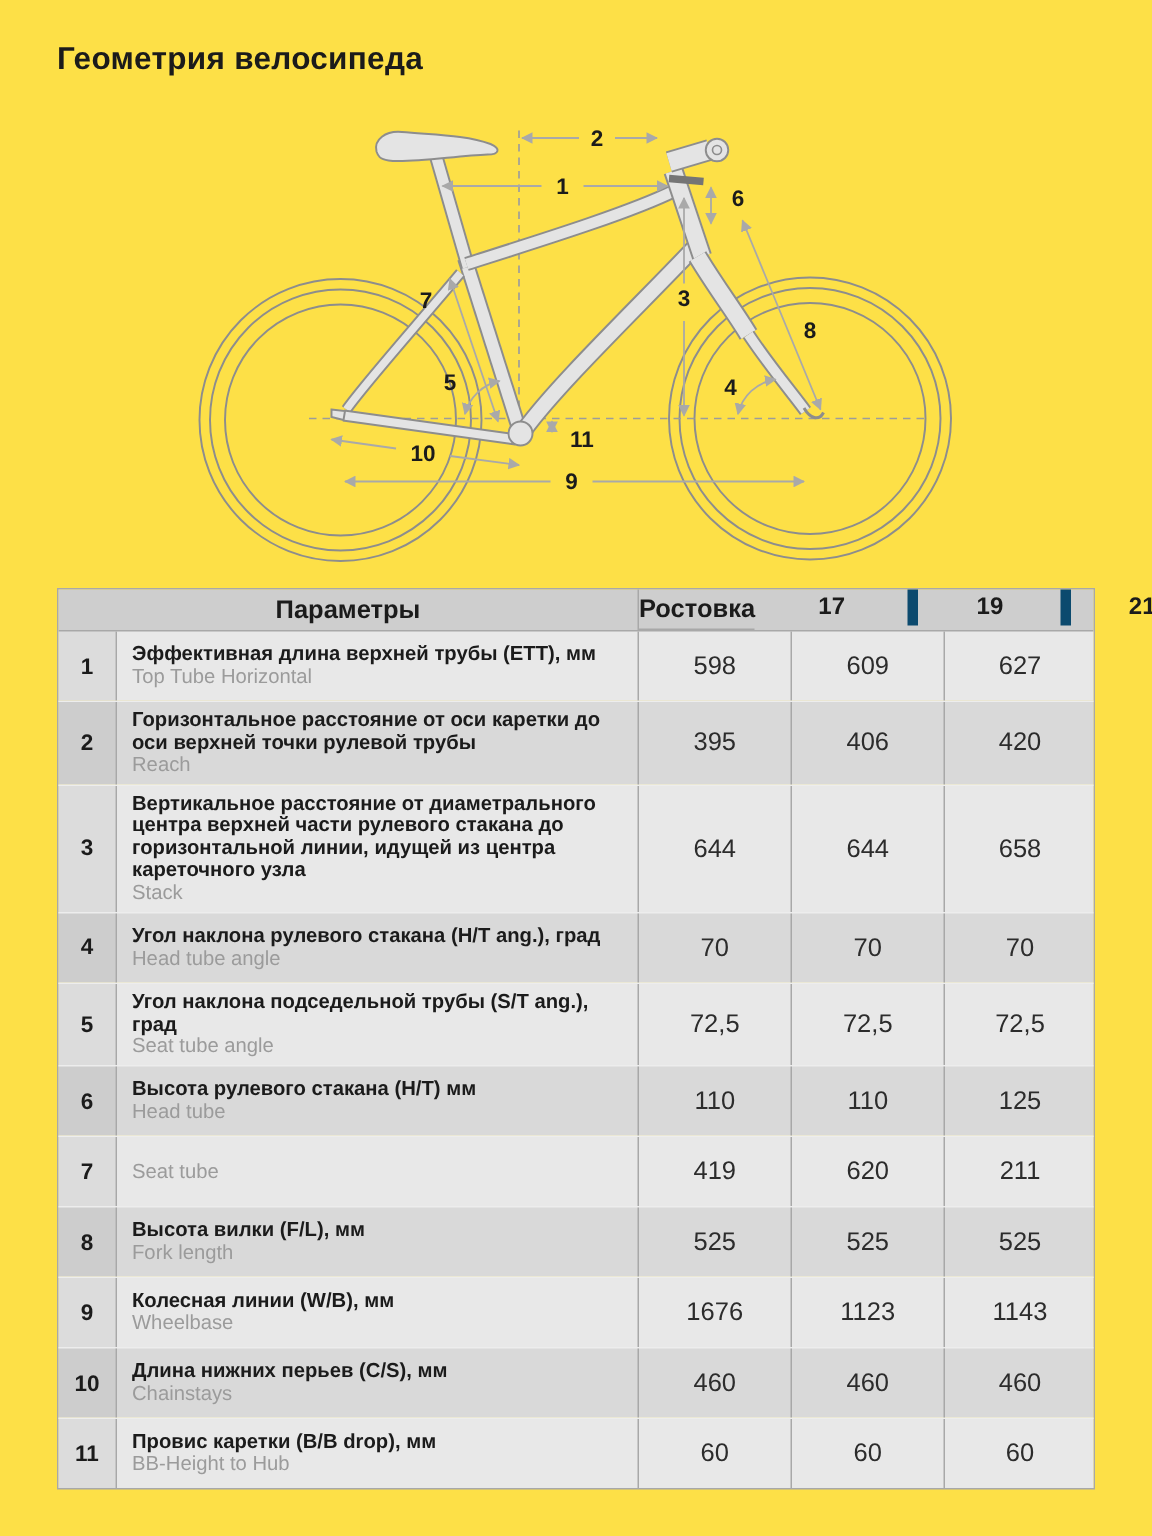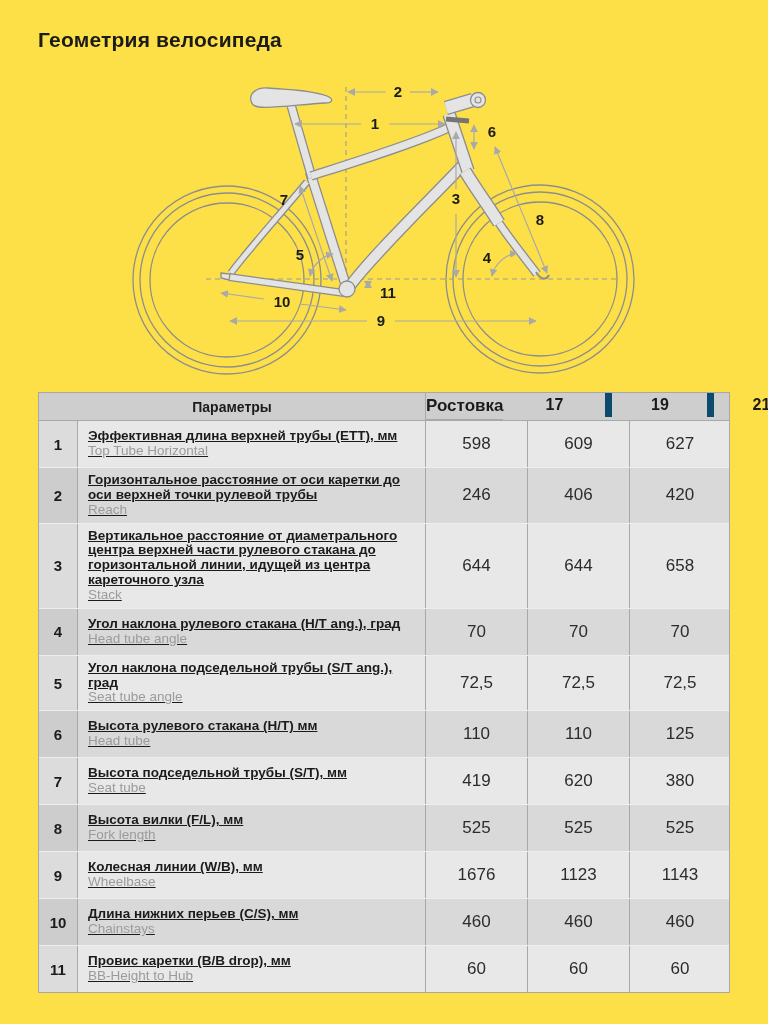--- a/index.html
+++ b/index.html
@@ -6,36 +6,36 @@
   .page{position:relative;width:768px;height:1024px;background:#fde047;overflow:hidden;
         font-family:"Liberation Sans","DejaVu Sans",sans-serif;color:#1b1b1b;}
   .title{position:absolute;left:38px;top:28px;margin:0;font-size:21px;font-weight:700;letter-spacing:.2px;}
   .diagram{position:absolute;left:0;top:72px;width:768px;height:315px;}
 
   
   .geo-table{position:absolute;left:38px;top:392px;width:692px;box-sizing:border-box;
              border:1px solid #a8a8a8;font-size:13.5px;}
   .geo-table *{box-sizing:border-box;}
   .thead{display:grid;grid-template-columns:386px 306px;background:#cecece;}
-  .param-h{display:flex;align-items:center;justify-content:center;font-size:14px;font-weight:700;}
+  .param-h{display:flex;align-items:center;justify-content:center;font-size:17px;font-weight:700;}
   .rost{border-left:1px solid #a8a8a8;display:flex;flex-direction:row;}
   .rost-title{height:27px;display:flex;align-items:center;justify-content:center;
               font-size:17px;font-weight:700;border-bottom:1px solid #a8a8a8;}
   .sizes{display:grid;grid-template-columns:102px 102px 101px;height:24px;}
   .sizes .size{display:flex;align-items:center;justify-content:center;font-size:16px;font-weight:700;}
   .sizes .size + .size{border-left:7px solid #0c4a6e;}
   .trow{display:grid;grid-template-columns:38px 348px 102px 102px 101px;min-height:47px;
         border-top:1px solid #ededed;}
   .thead + .trow{border-top:1px solid #a8a8a8;}
   .trow.light{background:#e8e8e8;}
   .trow.dark{background:#d9d9d9;}
   .cell{display:flex;align-items:center;justify-content:center;}
   .num{background:rgba(0,0,0,.05);font-size:15px;font-weight:700;}
   .desc{flex-direction:column;align-items:flex-start;justify-content:center;
-        border-left:1px solid #a8a8a8;padding:5px 10px;line-height:1.1;text-decoration:underline;}
+        border-left:1px solid #a8a8a8;padding:5px 10px;line-height:1.1;}
   .desc .nm{font-weight:700;}
   .desc .en{color:#9b9b9b;}
   .val{font-size:17px;color:#2c2c2c;border-left:1px solid #a8a8a8;}
 
   
   .wheel, .tube-o, .detail{fill:none;stroke:#8d8d8d;}
   .wheel{stroke-width:1.3;}
   .tube-i{fill:none;stroke:#e4e4e4;}
   .dash{stroke:#9c9c9c;stroke-width:1.1;stroke-dasharray:5 4;fill:none;}
   .meas{stroke:#a9a9a9;stroke-width:1.2;fill:none;}
@@ -160,21 +160,21 @@
       <div class="cell val">609</div>
       <div class="cell val">627</div>
     </div>
 
     <div class="trow dark">
       <div class="cell num">2</div>
       <div class="cell desc">
         <div class="nm">Горизонтальное расстояние от оси каретки до оси верхней точки рулевой трубы</div>
         <div class="en">Reach</div>
       </div>
-      <div class="cell val">246</div>
+      <div class="cell val">395</div>
       <div class="cell val">406</div>
       <div class="cell val">420</div>
     </div>
 
     <div class="trow light">
       <div class="cell num">3</div>
       <div class="cell desc">
         <div class="nm">Вертикальное расстояние от диаметрального центра верхней части рулевого стакана до горизонтальной линии, идущей из центра кареточного узла</div>
         <div class="en">Stack</div>
       </div>
@@ -212,26 +212,25 @@
         <div class="en">Head tube</div>
       </div>
       <div class="cell val">110</div>
       <div class="cell val">110</div>
       <div class="cell val">125</div>
     </div>
 
     <div class="trow light">
       <div class="cell num">7</div>
       <div class="cell desc">
-        <div class="nm">Высота подседельной трубы (S/T), мм</div>
         <div class="en">Seat tube</div>
       </div>
       <div class="cell val">419</div>
       <div class="cell val">620</div>
-      <div class="cell val">380</div>
+      <div class="cell val">211</div>
     </div>
 
     <div class="trow dark">
       <div class="cell num">8</div>
       <div class="cell desc">
         <div class="nm">Высота вилки (F/L), мм</div>
         <div class="en">Fork length</div>
       </div>
       <div class="cell val">525</div>
       <div class="cell val">525</div>

